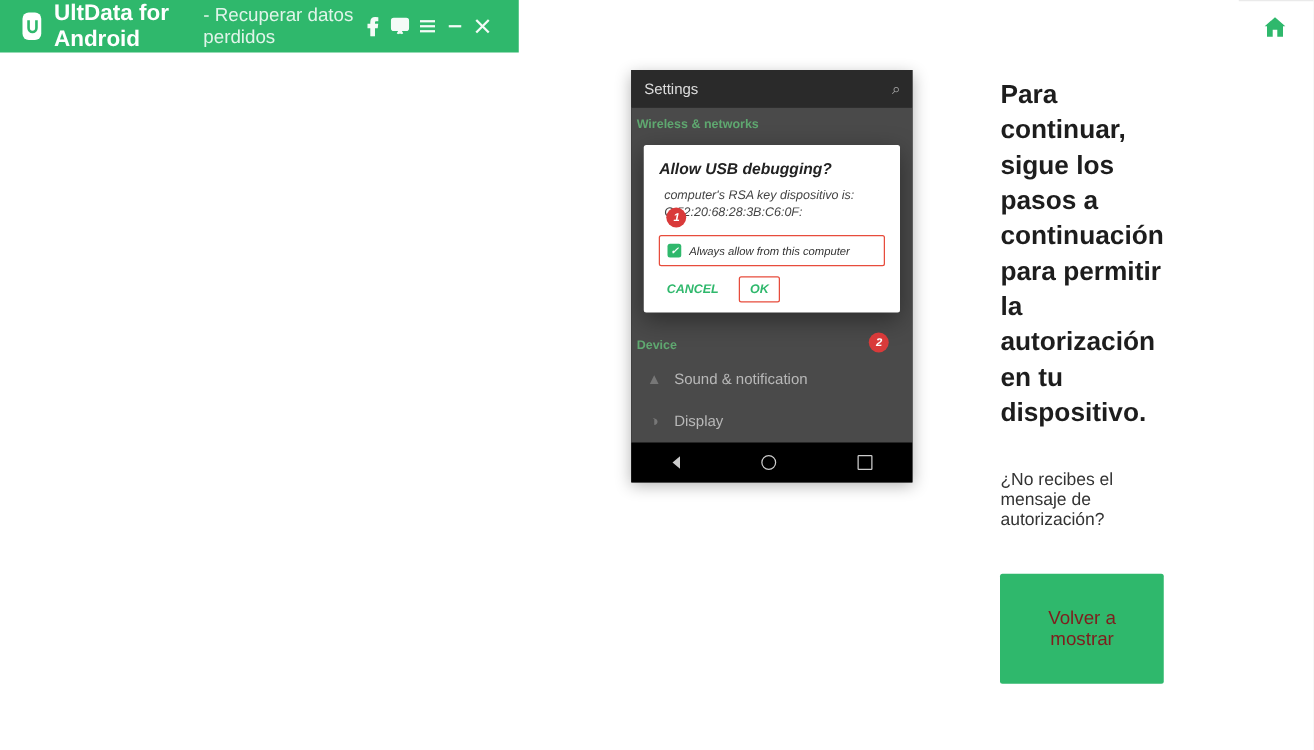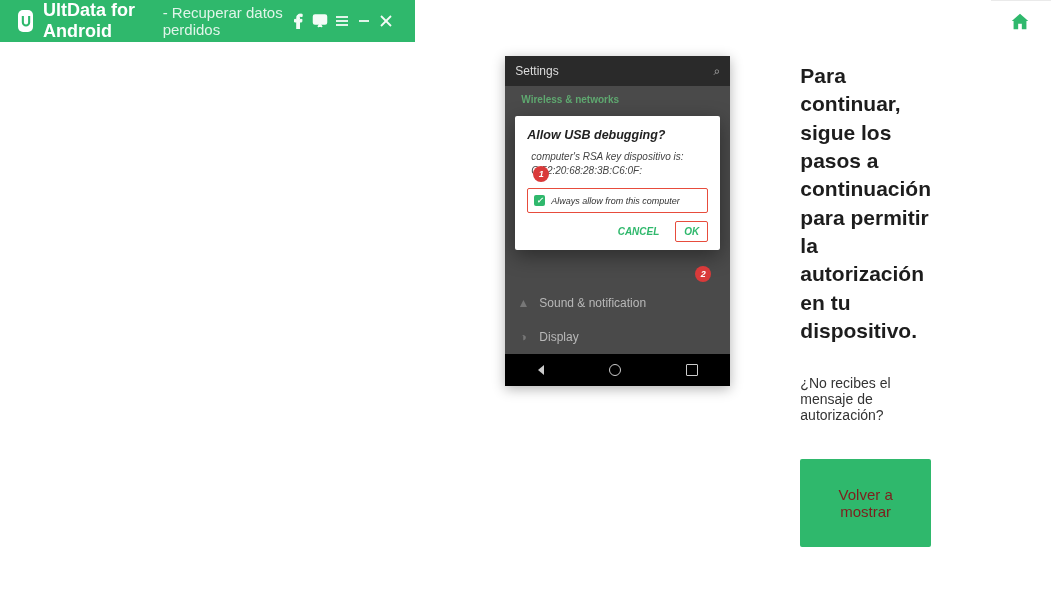--- a/index.html
+++ b/index.html
@@ -12,29 +12,29 @@
     .titlebar .subtitle { font-size: 15px; font-weight: 400; opacity: 0.85; margin-left: 6px; }
     .titlebar .spacer { flex: 1; }
     .titlebar .tb-btn { width: 32px; height: 42px; display: flex; align-items: center; justify-content: center; cursor: pointer; opacity: 0.95; }
     .titlebar .tb-btn svg { width: 16px; height: 16px; fill: #fff; stroke: #fff; }
     .content { flex: 1; display: flex; padding: 56px 60px 30px 90px; gap: 70px; }
     .left-col { width: 225px; flex-shrink: 0; }
     .right-col { flex: 1; padding-top: 6px; }
     .phone { width: 225px; height: 330px; background: #000; position: relative; box-shadow: 0 3px 12px rgba(0,0,0,0.3); overflow: hidden; }
     .phone-top { height: 30px; background: #2a2a2a; color: #ddd; display: flex; align-items: center; justify-content: space-between; padding: 0 10px; font-size: 12px; }
     .phone-mid { height: 268px; background: #4a4a4a; position: relative; }
-    .phone-section-lbl { color: #5fa870; font-size: 10px; font-weight: 600; padding: 8px 16px 4px; }
+    .phone-section-lbl { color: #5fa870; font-size: 10px; font-weight: 600; padding: 8px 4px 4px; }
     .phone-row { color: #b8b8b8; font-size: 12px; padding: 10px 12px; }
     .phone-row .picon { display: inline-block; width: 12px; text-align: center; margin-right: 10px; color: #777; }
     .dialog { position: absolute; top: 30px; left: 10px; right: 10px; background: #fff; border-radius: 2px; box-shadow: 0 6px 20px rgba(0,0,0,0.4); padding: 12px 12px 8px; font-style: italic; }
     .dialog-title { font-size: 12.5px; font-weight: 600; color: #222; margin-bottom: 8px; }
     .dialog-text { font-size: 10px; color: #444; line-height: 1.4; margin-bottom: 10px; position: relative; padding-left: 4px; }
     .dialog-check-row { border: 1.5px solid #e74c3c; border-radius: 2px; padding: 6px; font-size: 9px; color: #333; margin-bottom: 8px; display: flex; align-items: center; gap: 6px; }
     .dialog-check-row .chk { width: 11px; height: 11px; background: #2fb86c; border-radius: 2px; display: flex; align-items: center; justify-content: center; color: #fff; font-size: 8px; font-weight: bold; }
-    .dialog-actions { display: flex; justify-content: flex-end; gap: 10px; align-items: center; }
+    .dialog-actions { display: flex; gap: 10px; align-items: center; }
     .dialog-actions .d-btn { font-size: 10px; font-weight: 600; color: #2fb86c; padding: 4px 6px; }
     .dialog-actions .d-btn.ok { border: 1.5px solid #e74c3c; border-radius: 2px; padding: 4px 8px; }
     .badge { position: absolute; width: 16px; height: 16px; background: #d93a3a; color: #fff; font-size: 9px; border-radius: 50%; display: flex; align-items: center; justify-content: center; font-weight: 600; }
     .badge.b1 { top: 50px; left: 18px; }
     .badge.b2 { top: 150px; left: 180px; }
     .phone-nav { height: 32px; background: #000; display: flex; align-items: center; justify-content: space-around; }
     .phone-nav div { width: 12px; height: 12px; border: 1.5px solid #ccc; }
     .phone-nav .tri { width: 0; height: 0; border: 6px solid transparent; border-right-color: #ccc; border-left: none; border-top-width: 5px; border-bottom-width: 5px; }
     .phone-nav .circ { border-radius: 50%; }
     .phone-nav .sq { border-radius: 1px; }
@@ -113,20 +113,21 @@
             </div>
             <div class="dialog-actions">
               <span class="d-btn">CANCEL</span>
               <span class="d-btn ok">OK</span>
             </div>
             <div class="badge b1">1</div>
             <div class="badge b2">2</div>
           </div>
 
           <div style="position:absolute;bottom:0;left:0;right:0;">
+            <div class="phone-section-lbl">Device</div>
             <div class="phone-row"><span class="picon">▲</span><span>Sound &amp; notification</span></div>
             <div class="phone-row"><span class="picon">◑</span><span>Display</span></div>
           </div>
         </div>
         <div class="phone-nav">
           <div class="tri"></div>
           <div class="circ"></div>
           <div class="sq"></div>
         </div>
       </div>

